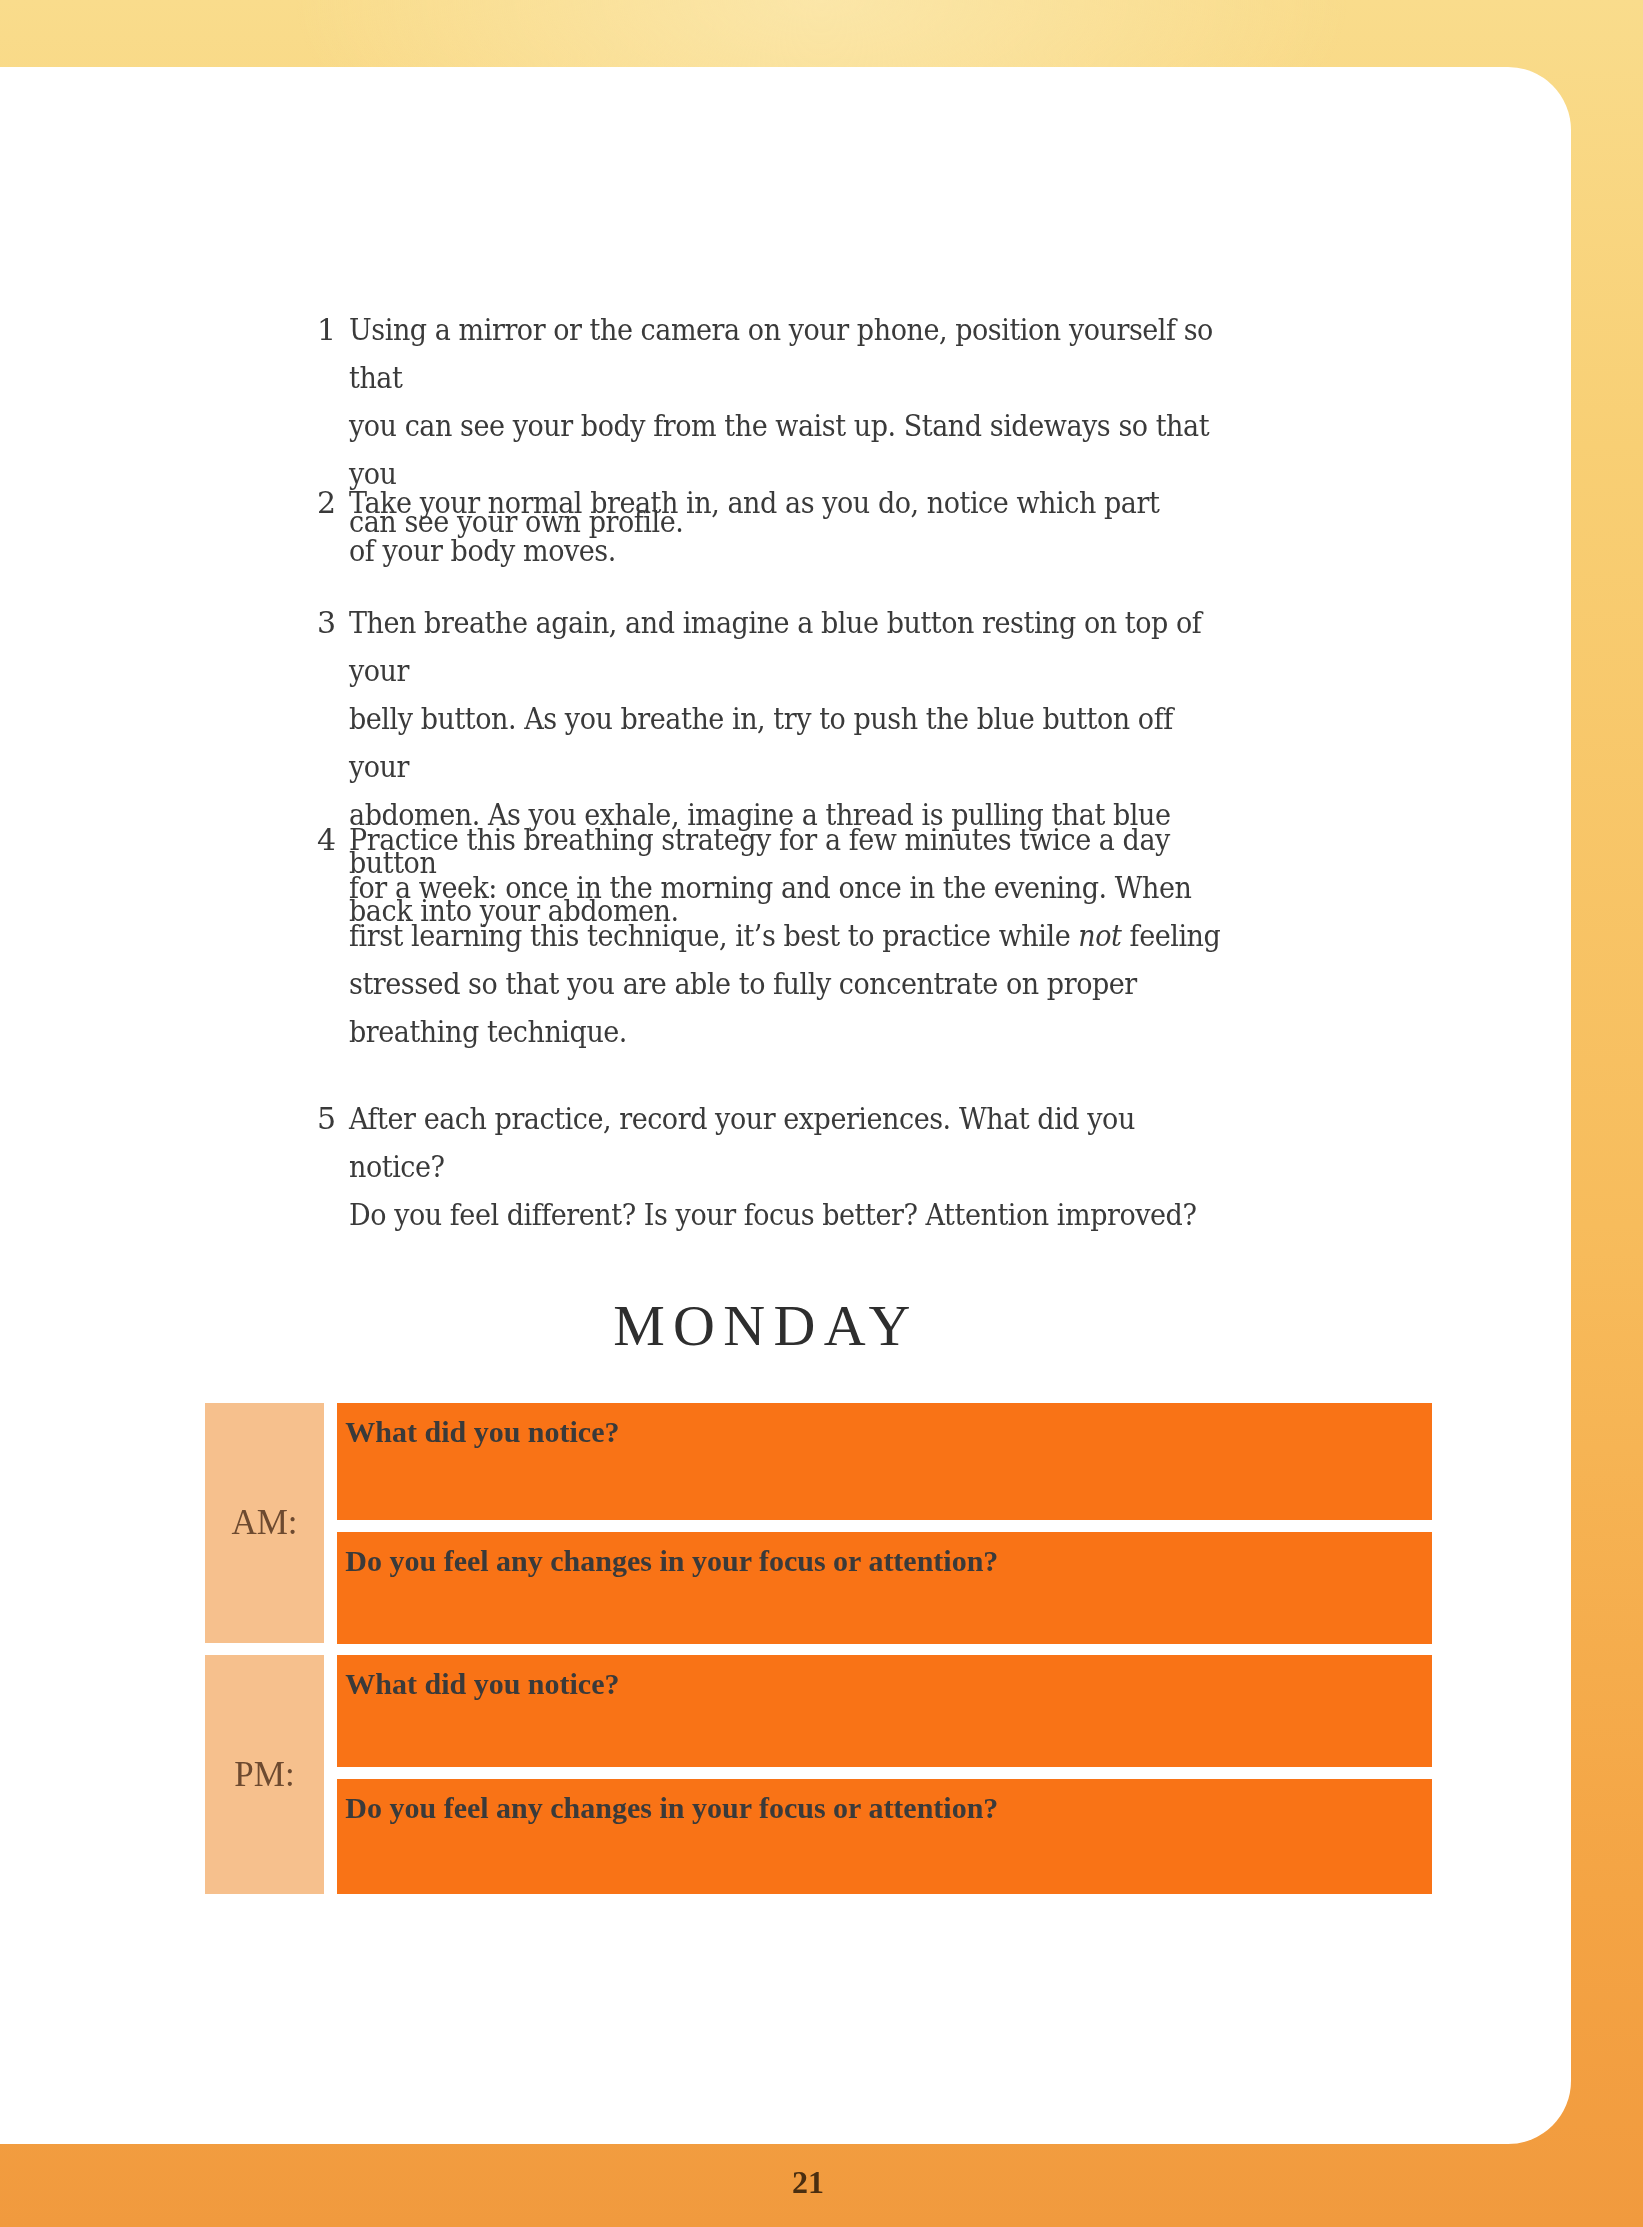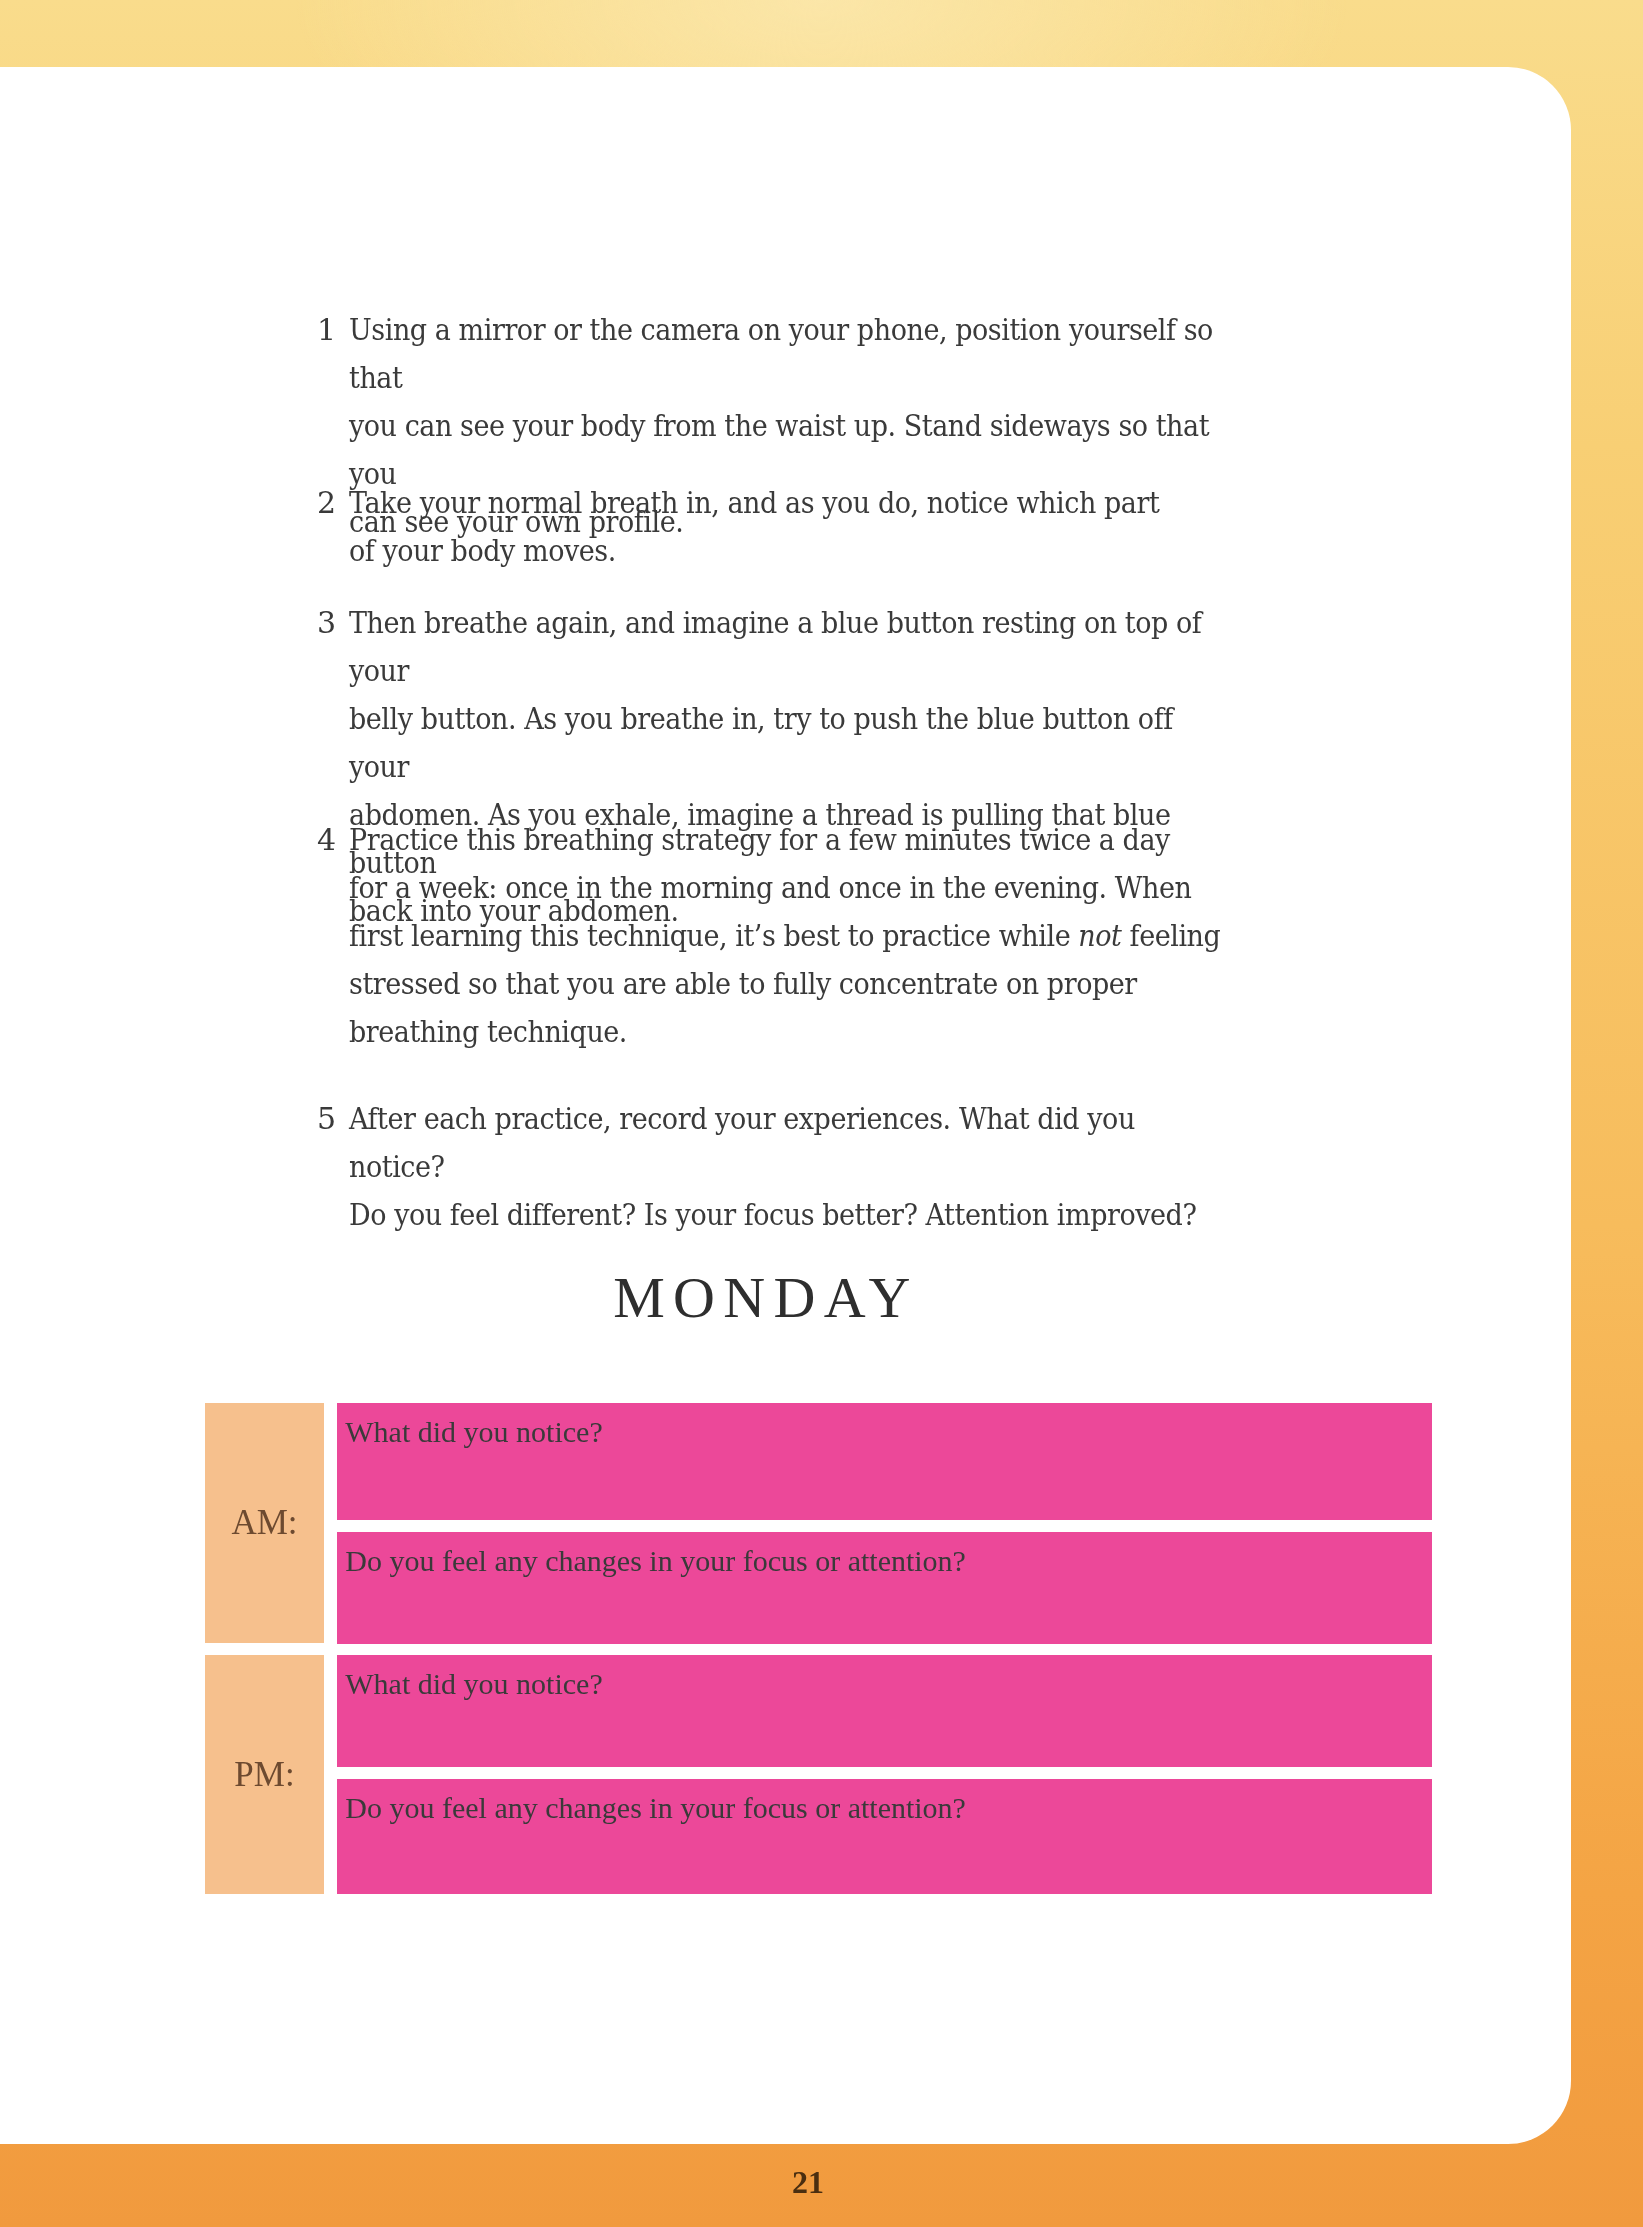--- a/index.html
+++ b/index.html
@@ -22,32 +22,32 @@
     font-size: 30px; line-height: 48px; color: #3a3a3a;
   }
   .step-text {
     position: absolute; left: 32px; top: 0; width: 985px;
     font-size: 30px; line-height: 48px; color: #3a3a3a;
     white-space: pre-line; letter-spacing: -0.5px;
     transform-origin: left top; transform: scaleX(0.9);
   }
   .heading {
     position: absolute; left: 0; width: 1532px; text-align: center;
-    top: 1216px; font-size: 58px; letter-spacing: 8.3px; color: #2e2e2e;
+    top: 1244px; font-size: 58px; letter-spacing: 8.3px; color: #2e2e2e;
     font-family: "Liberation Serif", serif; font-weight: normal;
   }
   .log-block { position: absolute; left: 205px; width: 1227px; }
   .log-label {
     position: absolute; left: 0; top: 0; width: 119px; height: 100%;
     background: #f6c08d;
     display: flex; align-items: center; justify-content: center;
     font-family: "Liberation Serif", serif; font-size: 35px; color: #6d4a30;
   }
   .log-cell {
-    position: absolute; left: 132px; width: 1095px; background: #ec4899;
+    position: absolute; left: 132px; width: 1095px; background: #f97316; font-weight: bold;
   }
   .log-prompt {
     position: absolute; left: 8.3px; top: 11.7px;
     font-family: "Liberation Serif", serif; font-size: 30px; color: #3a3a3a;
   }
   .page-number {
     position: absolute; left: 772px; top: 2164px; width: 42px; text-align: center;
     font-family: "Liberation Serif", serif; font-weight: bold; font-size: 32px; color: #4a2e10; margin-left: 15px;
   }
   em { font-style: italic; }

